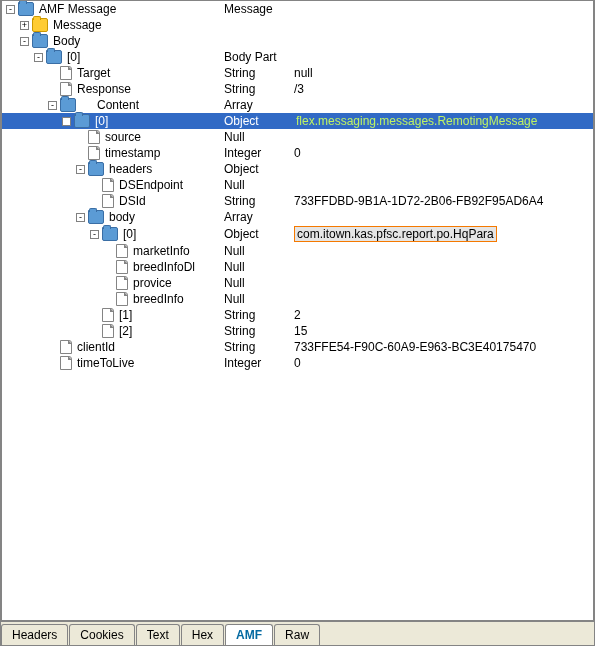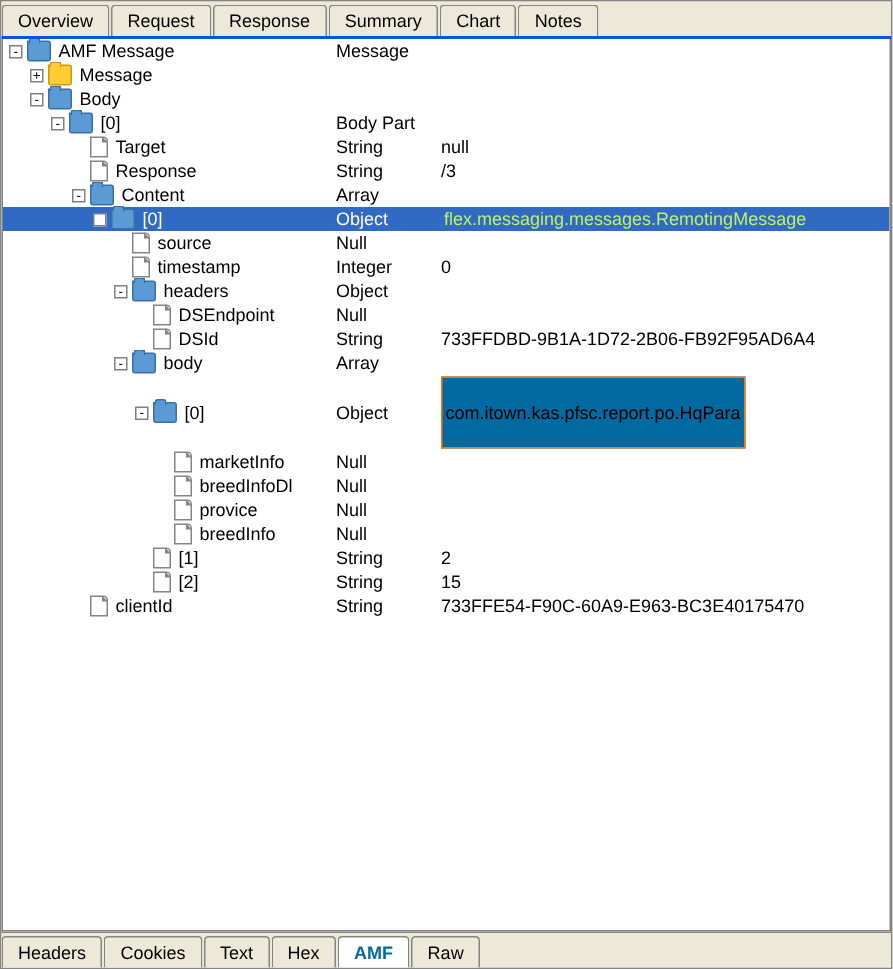--- a/index.html
+++ b/index.html
@@ -199,49 +199,41 @@
       font-size: 12px;
     }
 
     .bottom-tab.active {
       background: #fff;
       color: #0369a1;
       font-weight: bold;
     }
 
     .value-highlighted {
-      background: #0369a1;
+      background: #e5e5e5;
       border: 1px solid #f57900 !important;
       display: inline-block;
-      padding: 16px 2px;
+      padding: 0 2px;
     }
 
     .col-value-cell {
       position: relative;
     }
 
     .selected-value {
       background: #316ac5;
       color: #bef264;
       padding: 0 2px;
     }
   </style>
 </head>
 <body>
 
 <div class="main-container">
 
-  <div class="top-tabs">
-    <div class="tab">Overview</div>
-    <div class="tab">Request</div>
-    <div class="tab">Response</div>
-    <div class="tab">Summary</div>
-    <div class="tab">Chart</div>
-    <div class="tab">Notes</div>
-  </div>
 
   <div class="content-area">
     <table class="tree-table">
       <tbody id="tree-body">
       <tr>
             <td class="col-name">
               <div class="node-label">
                 <span style="display: inline-block; width: 0px; flex-shrink: 0;"></span>
                 <span class="expand-btn">-</span>
                 <span class="icon-folder-blue"></span>
@@ -310,21 +302,21 @@
             </td>
             <td class="col-type">String</td>
             <td class="col-value col-value-cell">/3</td>
           </tr>
           <tr>
             <td class="col-name">
               <div class="node-label">
                 <span style="display: inline-block; width: 42px; flex-shrink: 0;"></span>
                 <span class="expand-btn">-</span>
                 <span class="icon-folder-blue"></span>
-                <span style="margin-left: 3px;">Content</span>
+                <span style="margin-left: 19px;">Content</span>
               </div>
             </td>
             <td class="col-type">Array</td>
             <td class="col-value col-value-cell"></td>
           </tr>
           <tr class="tree-row-selected">
             <td class="col-name">
               <div class="node-label">
                 <span style="display: inline-block; width: 56px; flex-shrink: 0;"></span>
                 <span class="expand-btn">-</span>
@@ -495,20 +487,32 @@
             <td class="col-name">
               <div class="node-label">
                 <span style="display: inline-block; width: 42px; flex-shrink: 0;"></span>
                 <span class="expand-placeholder"></span>
                 <span class="icon-file"></span>
                 <span style="margin-left: 3px;">clientId</span>
               </div>
             </td>
             <td class="col-type">String</td>
             <td class="col-value col-value-cell">733FFE54-F90C-60A9-E963-BC3E40175470</td>
+          </tr>
+          <tr>
+            <td class="col-name">
+              <div class="node-label">
+                <span style="display: inline-block; width: 42px; flex-shrink: 0;"></span>
+                <span class="expand-placeholder"></span>
+                <span class="icon-file"></span>
+                <span style="margin-left: 3px;">timeToLive</span>
+              </div>
+            </td>
+            <td class="col-type">Integer</td>
+            <td class="col-value col-value-cell">0</td>
           </tr>
         </tbody>
     </table>
   </div>
 
   <div class="bottom-tabs">
     <div class="bottom-tab">Headers</div>
     <div class="bottom-tab">Cookies</div>
     <div class="bottom-tab">Text</div>
     <div class="bottom-tab">Hex</div>

